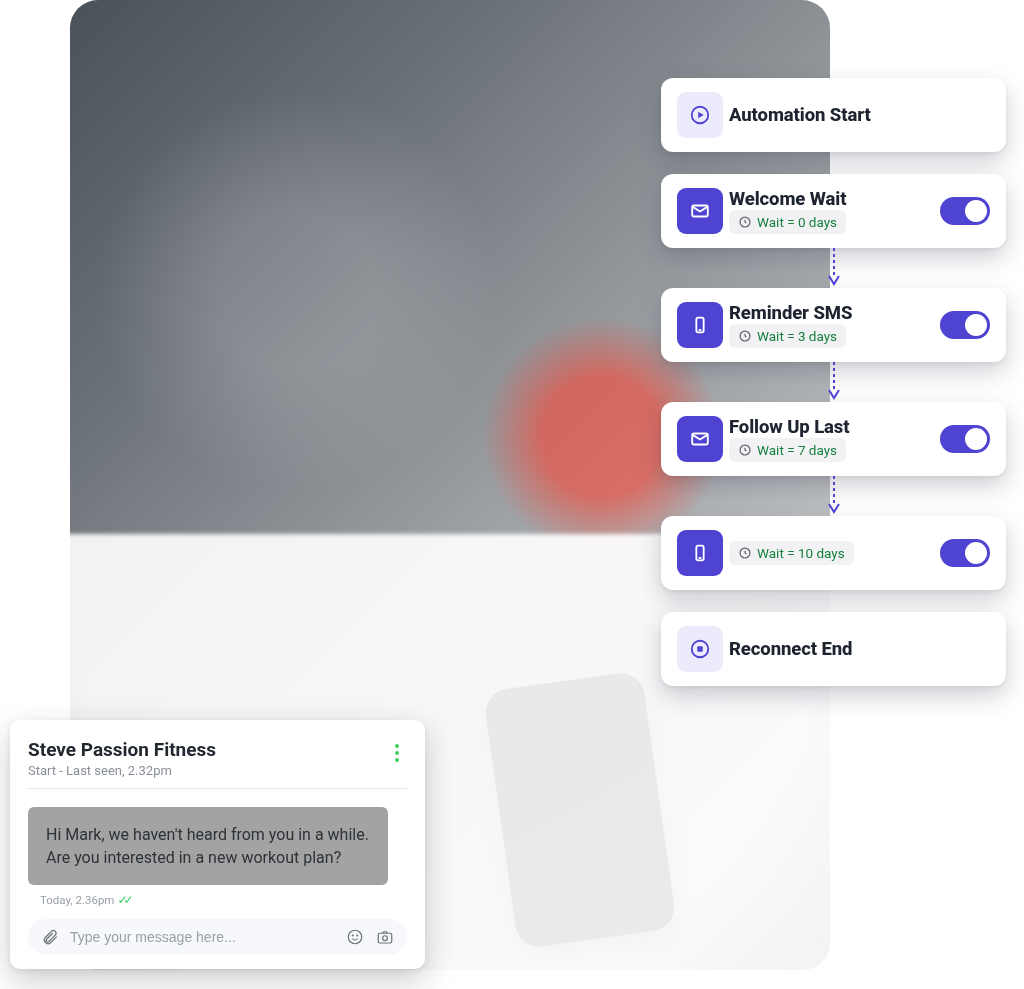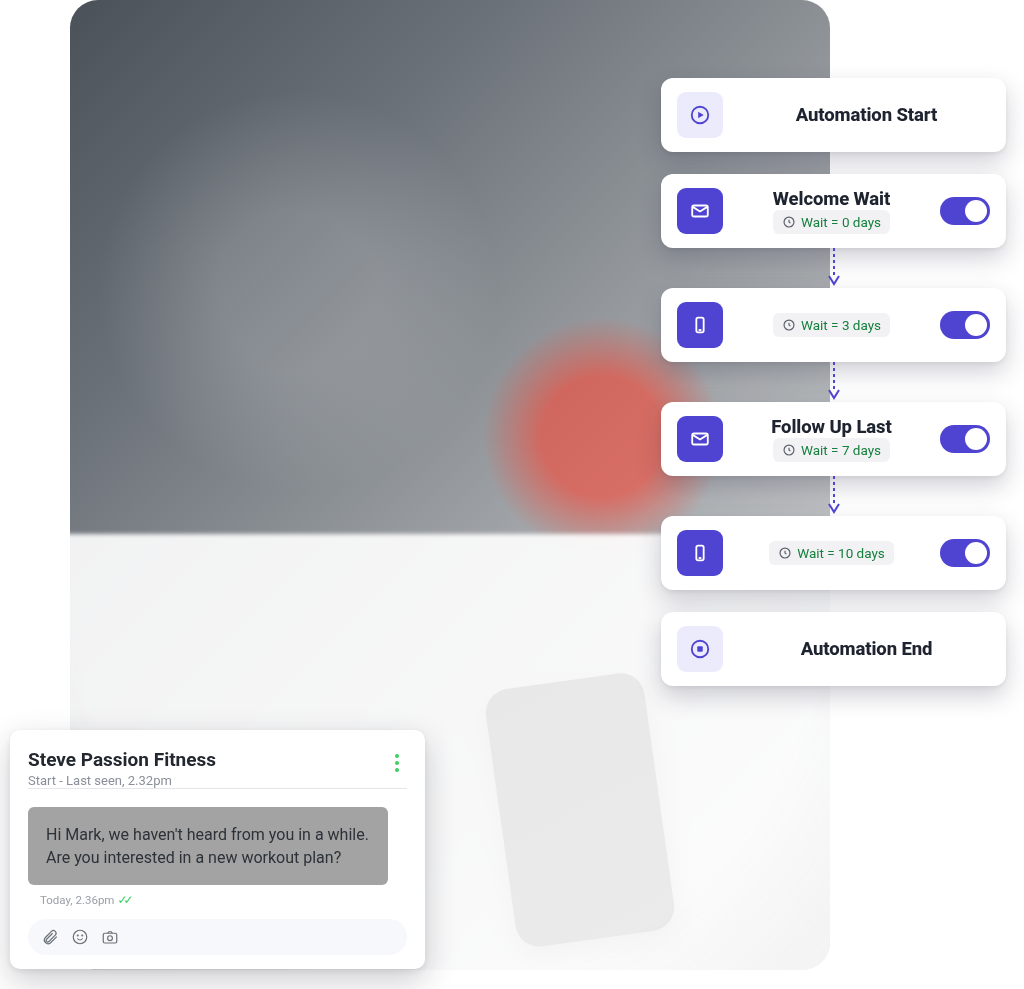--- a/index.html
+++ b/index.html
@@ -56,20 +56,21 @@
     background:#fff;
     border-radius:10px;
     box-shadow: 0 12px 32px rgba(30,30,50,.22), 0 2px 6px rgba(0,0,0,.08);
     padding:18px 18px 14px;
   }
   .chat-header{
     display:flex;
     align-items:flex-start;
     justify-content:space-between;
     border-bottom:1px solid #e5e5ea;
+    padding-bottom:10px;
     gap:27px;
   }
   .chat-title{
     font-size:19px;
     font-weight:700;
     color:#23272f;
   }
   .chat-status{
     font-size:13px;
     color:#8a8f99;
@@ -141,22 +142,21 @@
     flex-direction:column;
     align-items:stretch;
   }
   .card{
     background:#fff;
     border-radius:12px;
     box-shadow: 0 10px 24px rgba(40,40,70,.22), 0 2px 4px rgba(0,0,0,.06);
     padding:14px 16px;
     display:flex;
     align-items:center;
-    gap:20px;
-    text-align:center;
+    gap:6px;
   }
   .card + .arrow-gap{height:40px;position:relative;}
   .arrow-gap svg{position:absolute;left:50%;top:0;transform:translateX(-50%);}
 
   .icon-box{
     width:46px;height:46px;
     border-radius:9px;
     display:flex;align-items:center;justify-content:center;
     flex-shrink:0;
   }
@@ -231,20 +231,21 @@
     <span>Today, 2.36pm</span>
     <span class="dbl-check">✓✓</span>
   </div>
 
   <div class="chat-input-row">
     <div class="chip-icon">
       <svg viewBox="0 0 24 24">
           <path d="M21 11.5l-8.5 8.5a5 5 0 01-7-7L14 4.5a3.5 3.5 0 015 5L10.5 18a2 2 0 01-3-3l8-8"></path>
         </svg>
     </div>
+    <input type="text" placeholder="Type your message here..." style="">
     <div class="chip-icon">
       <svg viewBox="0 0 24 24">
           <circle cx="12" cy="12" r="9"></circle>
           <path d="M8.5 14c.9 1.2 2.1 2 3.5 2s2.6-.8 3.5-2"></path>
           <circle cx="9" cy="10" r=".6" fill="#6b7078"></circle>
           <circle cx="15" cy="10" r=".6" fill="#6b7078"></circle>
         </svg>
     </div>
     <div class="chip-icon">
       <svg viewBox="0 0 24 24">
@@ -299,20 +300,21 @@
   </div>
 
   <div class="card">
     <div class="icon-box solid">
       <svg viewBox="0 0 24 24">
           <rect x="8" y="4" width="8" height="16" rx="2"></rect>
           <line x1="10.5" y1="17.5" x2="13.5" y2="17.5"></line>
         </svg>
     </div>
     <div class="card-body">
+      <div class="card-title">Reminder SMS</div>
       <div class="wait-pill">
         <svg viewBox="0 0 24 24">
             <circle cx="12" cy="12" r="8.5"></circle>
             <path d="M12 8v4l2.5 2"></path>
           </svg>
         <span>Wait = 3 days</span>
       </div>
     </div>
     <div class="toggle"></div>
   </div>
@@ -371,17 +373,17 @@
   <div class="spacer-sm"></div>
 
   <div class="card">
     <div class="icon-box light">
       <svg viewBox="0 0 24 24">
           <circle cx="12" cy="12" r="9"></circle>
           <rect x="9" y="9" width="6" height="6" rx="1" fill="#4f44d1" stroke="none"></rect>
         </svg>
     </div>
     <div class="card-body">
-      <div class="card-title">Automation End</div>
+      <div class="card-title">Reconnect End</div>
     </div>
   </div>
 
 </div>
 
 </body></html>

